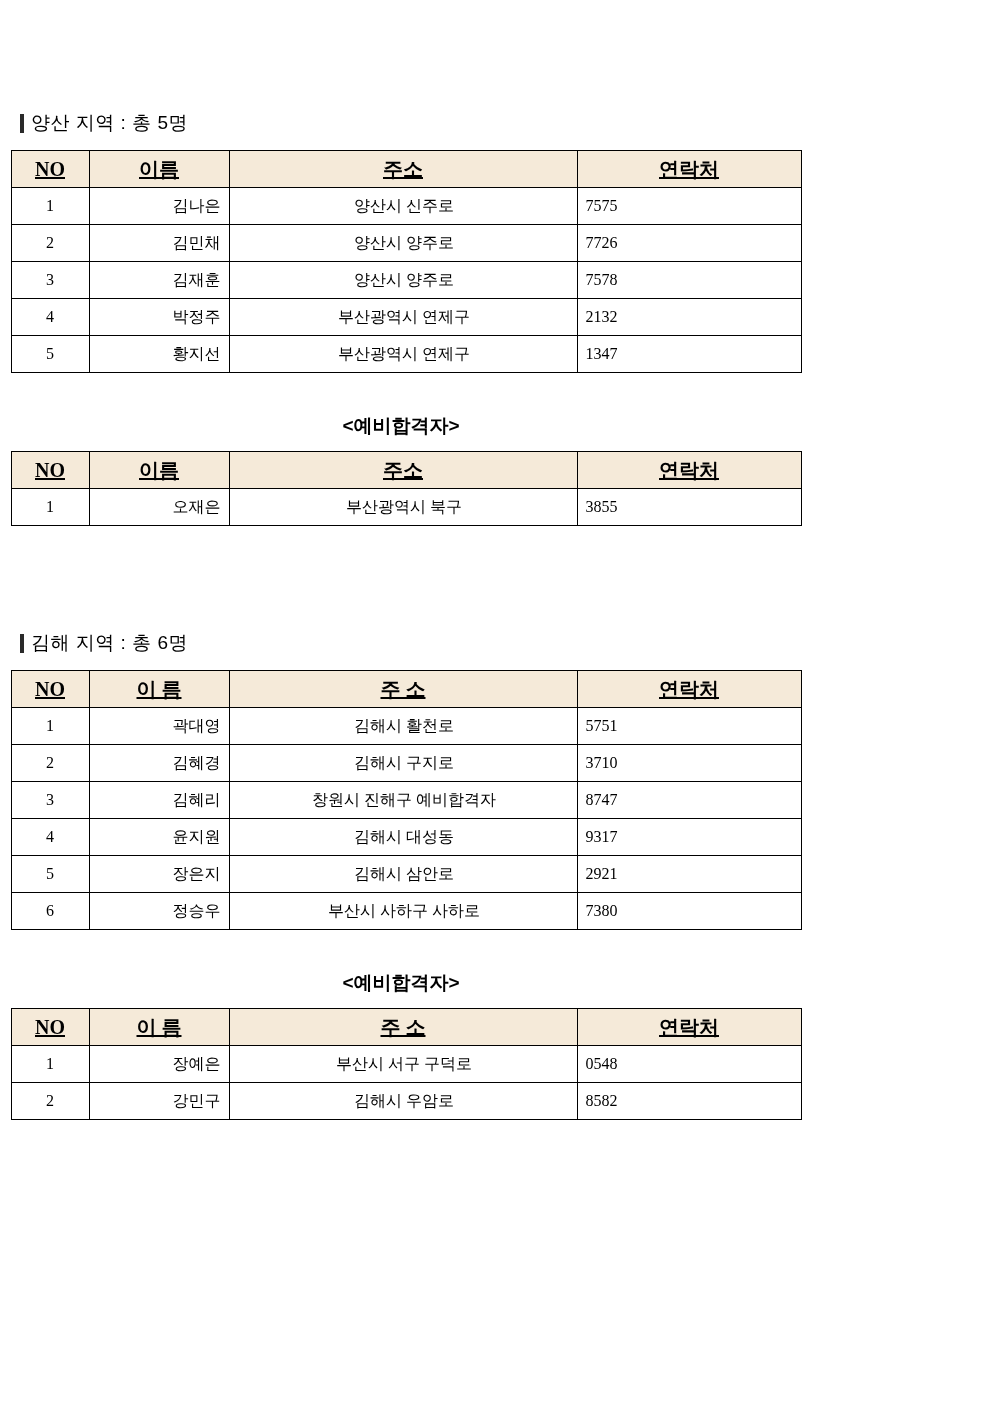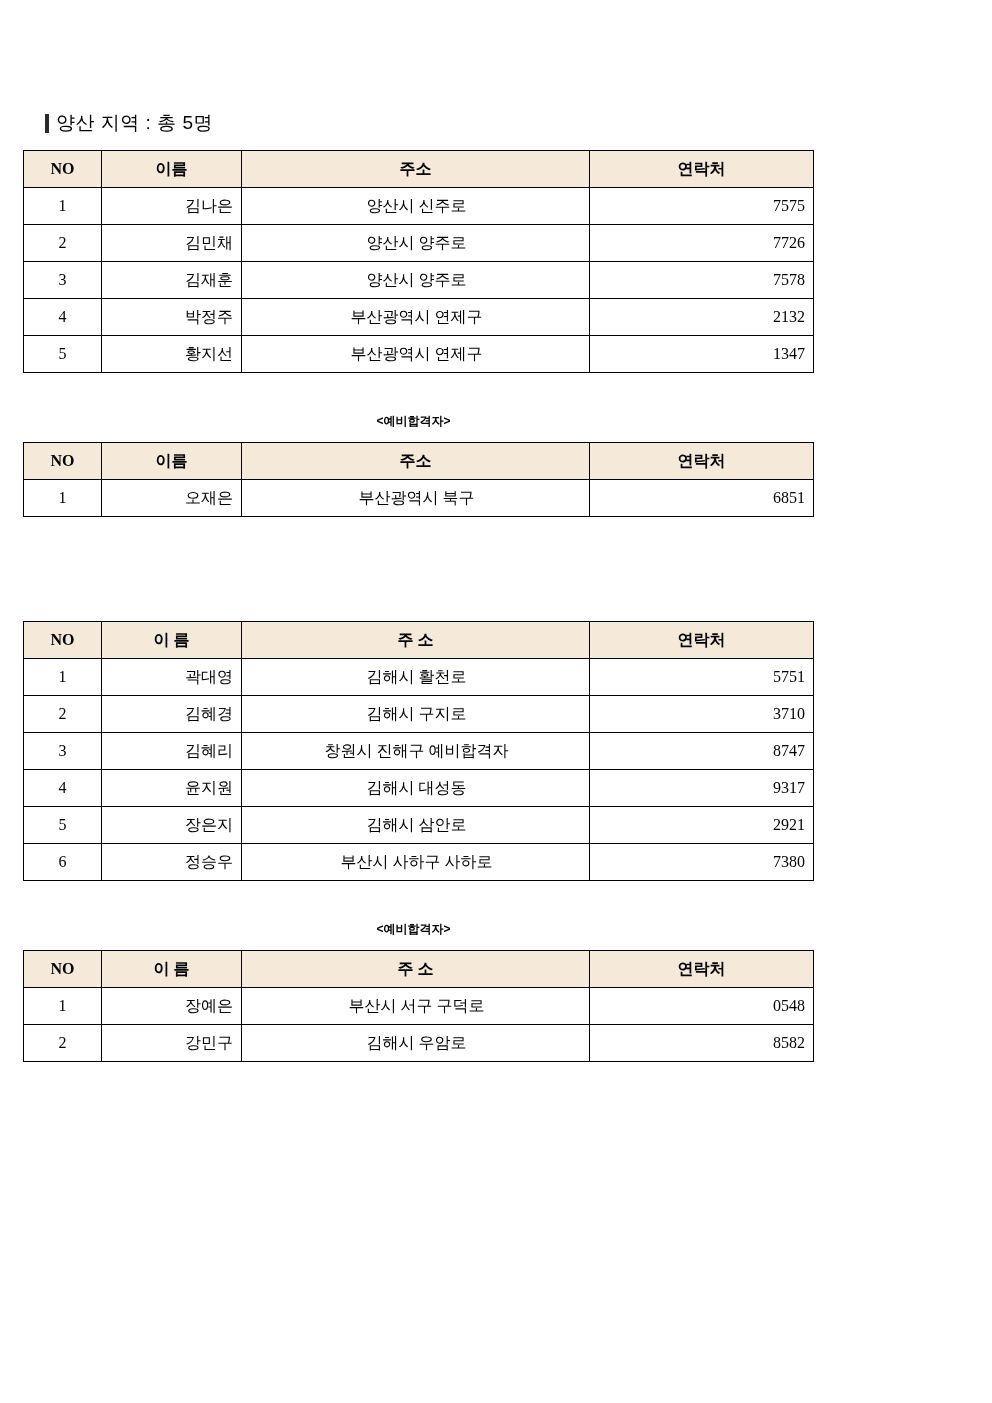--- a/index.html
+++ b/index.html
@@ -10,21 +10,21 @@
   body {
     width: 992px;
     height: 1403px;
     font-family: "Liberation Serif", "DejaVu Serif", serif;
     color: #000000;
     position: relative;
     overflow: hidden;
   }
   .page {
     box-sizing: border-box;
-    padding: 110px 60px 0 45px;
+    padding: 110px 60px 0 20px;
     width: 852px;
     height: 1403px;
   }
   .section {
     margin-bottom: 0;
   }
   .section-heading {
     font-family: "Liberation Sans", "DejaVu Sans", sans-serif;
     font-size: 19px;
     font-weight: normal;
@@ -62,32 +62,33 @@
     height: 36px;
     padding: 0 8px;
     font-weight: normal;
     vertical-align: middle;
   }
   table.data thead th {
     background: #f5ead9;
     text-align: center;
     font-family: "Liberation Serif", serif;
     font-weight: bold;
-    font-size: 16px;
+    font-size: 20px;
+    text-decoration: underline;
   }
   table.data td.no   { text-align: center; }
   table.data td.name { text-align: right; }
   table.data td.addr { text-align: center; padding-left: 10px; }
-  table.data td.tel  { text-align: right; }
+  table.data td.tel  { text-align: left; }
 
   .subtitle {
     text-align: center;
     font-family: "Liberation Sans", "DejaVu Sans", sans-serif;
     font-weight: bold;
-    font-size: 12px;
+    font-size: 19px;
     margin: 0 0 12px 0;
     padding-right: 10px;
   }
   .gap-between-sections { height: 104px; }
   .gap-before-sub { height: 40px; }
 </style>
 </head>
 <body>
 
 <div class="page">
@@ -167,30 +168,34 @@
             <th>이름</th>
             <th>주소</th>
             <th>연락처</th>
           </tr>
         </thead>
         <tbody>
           <tr>
             <td class="no">1</td>
             <td class="name">오재은</td>
             <td class="addr">부산광역시 북구</td>
-            <td class="tel">6851</td>
+            <td class="tel">3855</td>
           </tr>
         </tbody>
       </table>
     </div>
   </div>
 
   <div class="gap-between-sections"></div>
 
   <div class="section">
+    <div class="section-heading">
+      <span class="heading-bar"></span>
+      <span>김해 지역 : 총 6명</span>
+    </div>
 
     <div class="table-wrap">
       <table class="data spaced">
         <colgroup>
           <col class="c-no">
             <col class="c-name">
             <col class="c-addr">
             <col class="c-tel">
         </colgroup>
         <thead>

